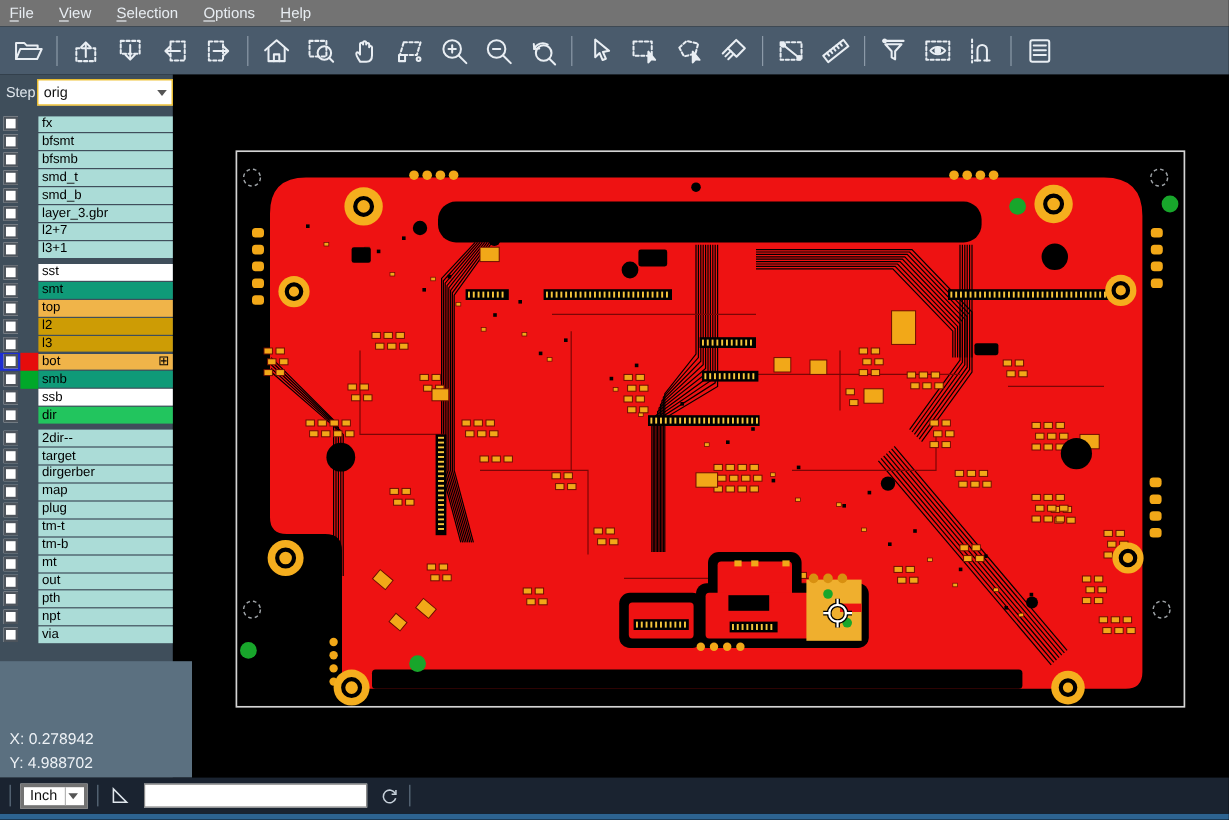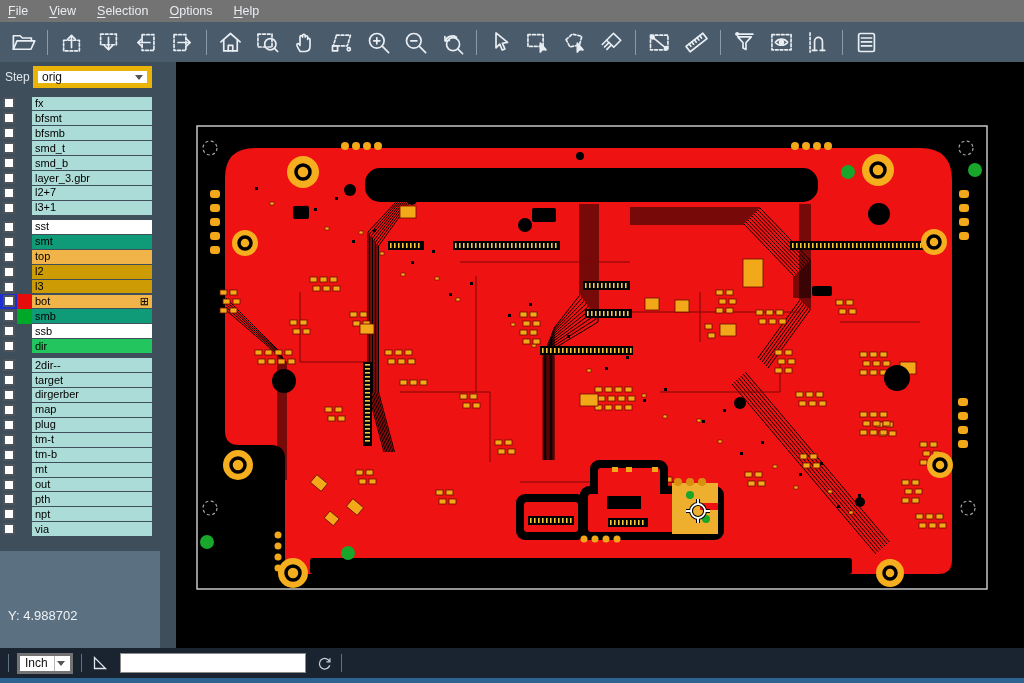--- a/index.html
+++ b/index.html
@@ -9,24 +9,24 @@
   .menubar{position:absolute;left:0;top:0;right:0;height:22px;background:#737373;
            display:flex;align-items:center;gap:21px;padding-left:8px;z-index:5}
   .menu-item{color:#e8edf2;font-size:12.5px;cursor:default}
   .menu-item u{text-decoration:underline;text-underline-offset:2px}
   
   .toolbar{position:absolute;left:0;top:22px;right:0;height:40px;background:#4a5b6c;
            display:flex;align-items:center;padding-left:5px;z-index:5}
   .tbtn{width:37px;height:34px;display:flex;align-items:center;justify-content:center}
   .tsep{width:1px;height:25px;background:#8c9aa8;margin:0 5px;flex:0 0 1px}
   
-  .sidebar{position:absolute;left:0;top:62px;width:176px;height:586px;background:#3f4e5b;z-index:4}
+  .sidebar{position:absolute;left:0;top:62px;width:144px;height:586px;background:#3f4e5b;z-index:4}
   .steprow{display:flex;align-items:center;height:26px;margin-top:2px}
   .steplabel{color:#dfe6ec;font-size:12px;width:33px;padding-left:5px;box-sizing:border-box}
-  .stepselect{width:119px;height:22px;background:#fff;border:5px solid #eab308;box-sizing:border-box;
+  .stepselect{width:119px;height:22px;background:#fff;border:1px solid #eab308;box-sizing:border-box;
               display:flex;align-items:center;justify-content:space-between;font-size:12px;color:#111;padding-left:4px}
   .chev{width:0;height:0;border-left:4px solid transparent;border-right:4px solid transparent;
         border-top:5px solid #555;margin-right:4px}
   .layers{margin-top:6px}
   .lgroup{margin-bottom:4px}
   .lrow{display:flex;align-items:center;height:14.93px}
   .cbcell{width:17px;height:100%;display:flex;align-items:center;flex:0 0 17px}
   .cbcell.sel{background:#1e2ed2}
   .cb{width:8px;height:8px;background:#fff;border:2px solid #4d545c;margin-left:3px}
   .swcell{width:15px;height:100%;flex:0 0 15px}
@@ -478,20 +478,21 @@
         <div class="lrow">
           <span class="cbcell">
             <span class="cb"></span>
           </span>
           <span class="swcell"></span>
           <span class="llabel bg-cyan">via</span>
         </div>
       </div>
     </div>
   <div class="infoarea">
+    <div>X: 0.278942</div>
     <div>Y: 4.988702</div>
   </div>
 </div>
 
 <div class="canvas" id="pcb"><svg width="864" height="586" viewBox="0 0 864 586">
       <rect width="864" height="586" fill="#000"></rect>
       <rect x="37" y="64" width="790" height="463" fill="none" stroke="#d4d4d4" stroke-width="1.4"></rect>
       <circle cx="50" cy="86" r="7" fill="none" stroke="#9fa4a8" stroke-width="1.2" stroke-dasharray="3 2.6"></circle>
       <circle cx="806" cy="86" r="7" fill="none" stroke="#9fa4a8" stroke-width="1.2" stroke-dasharray="3 2.6"></circle>
       <circle cx="50" cy="446" r="7" fill="none" stroke="#9fa4a8" stroke-width="1.2" stroke-dasharray="3 2.6"></circle>

